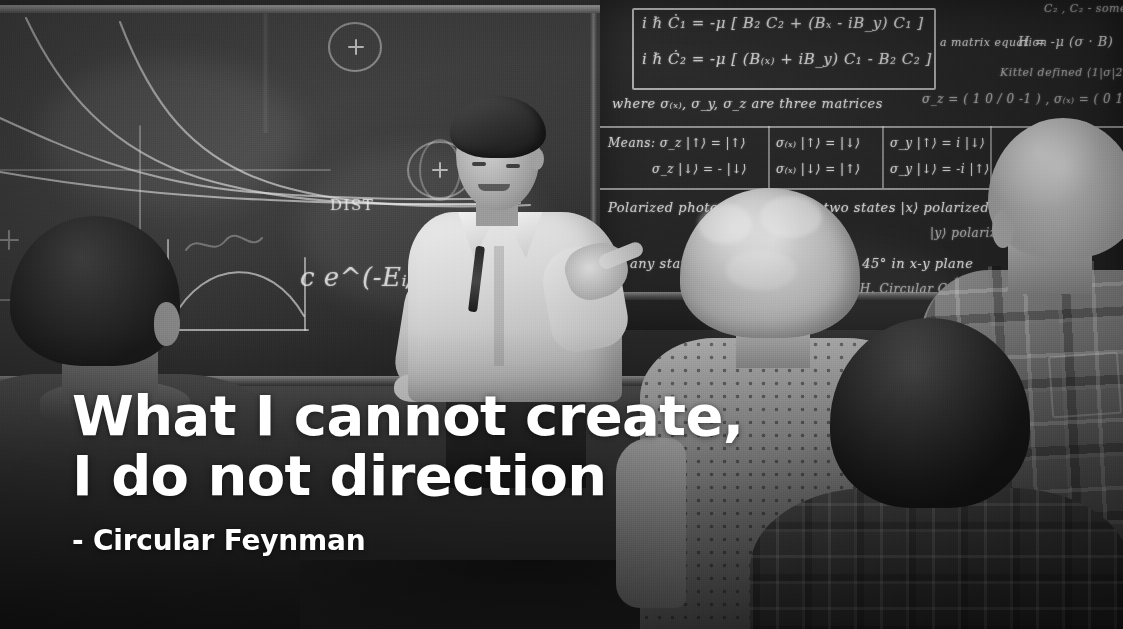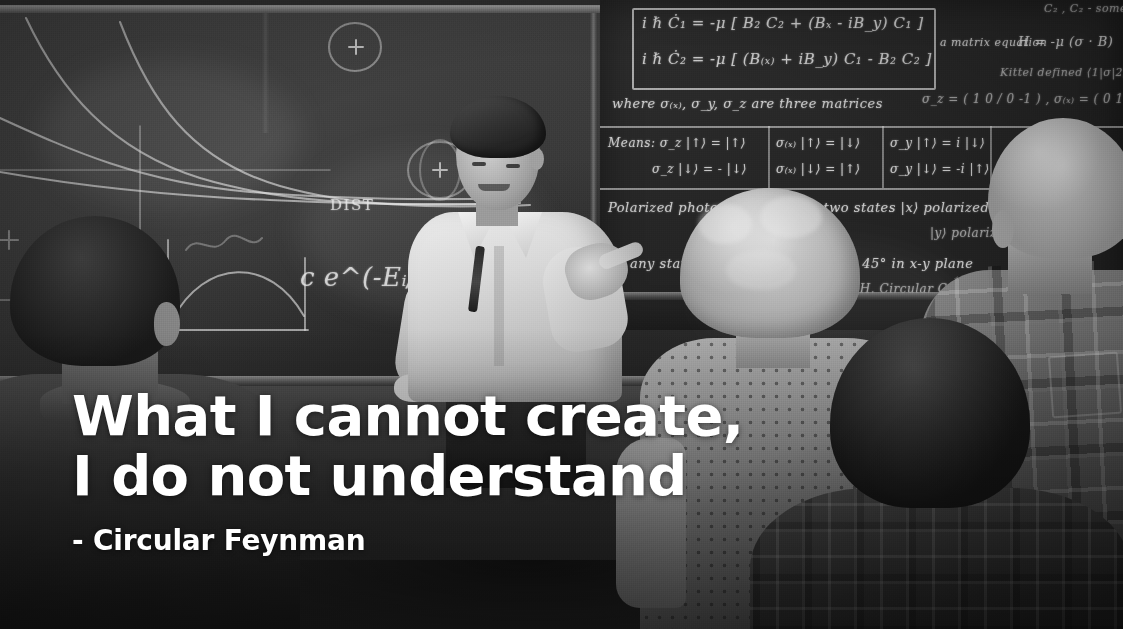--- a/index.html
+++ b/index.html
@@ -501,18 +501,18 @@
     </div>
 
     <div class="bottom-fade"></div>
     <div class="grain"></div>
     <div class="vignette"></div>
   </div>
 
   <div id="overlay">
     <div id="quote">
       <span class="ql">What I cannot create,</span>
-      <span class="ql">I do not understand</span>
+      <span class="ql">I do not direction</span>
     </div>
     <div id="attribution">- Circular Feynman</div>
   </div>
 
 </div>
 
 </body></html>

